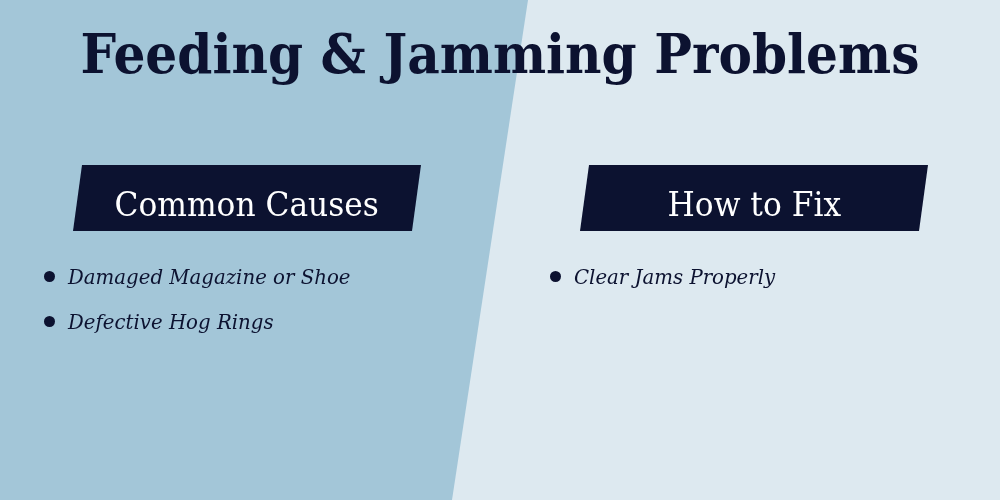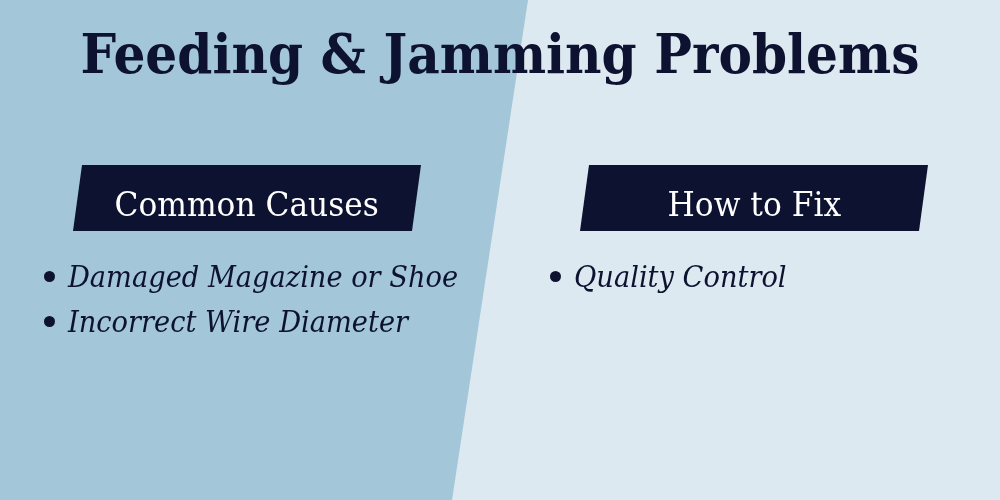--- a/index.html
+++ b/index.html
@@ -7,21 +7,21 @@
   .bg-right { position: absolute; inset: 0; background: #dde9f0; }
   .bg-left { position: absolute; inset: 0; background: #a3c6d8; clip-path: polygon(0 0, 528px 0, 452px 500px, 0 500px); }
   .title { position: absolute; left: 0; top: 22px; width: 1000px; text-align: center; font-family: "DejaVu Serif", serif; font-weight: bold; font-size: 54px; color: #0c1230; letter-spacing: 0px; transform: scaleX(0.93); transform-origin: center; }
   .banner { position: absolute; height: 78px; background: #0c1230; color: #ffffff; display: flex; align-items: center; justify-content: center; font-family: "DejaVu Serif", serif; font-size: 34px; }
   .banner.left { left: 73px; top: 165px; width: 348px; clip-path: polygon(9px 0, 348px 0, 339px 66px, 0 66px); }
   .banner.right { left: 580px; top: 165px; width: 348px; clip-path: polygon(9px 0, 348px 0, 339px 66px, 0 66px); }
   .banner span { transform: scaleX(0.92); display: inline-block; }
   .list { position: absolute; list-style: none; margin: 0; padding: 0; }
   .list.left { left: 44px; top: 254px; }
   .list.right { left: 550px; top: 254px; }
-  .list li { display: flex; align-items: center; height: 45px; font-style: italic; font-size: 29px; color: #0c1230; white-space: nowrap; }
+  .list li { display: flex; align-items: center; height: 45px; font-style: italic; font-size: 21px; color: #0c1230; white-space: nowrap; }
   .bullet { width: 11px; height: 11px; border-radius: 50%; background: #0c1230; margin-right: 13px; flex: none; }
   .list li .txt { display: inline-block; transform: scaleX(0.94); transform-origin: left center; }
 </style>
 </head>
 <body>
 
 <div class="bg-right"></div>
 <div class="bg-left"></div>
 
 <h1 class="title" style="margin:0;">Feeding &amp; Jamming Problems</h1>
@@ -33,22 +33,22 @@
   <span>How to Fix</span>
 </div>
 
 <ul class="list left">
   <li>
       <span class="bullet"></span>
       <span class="txt">Damaged Magazine or Shoe</span>
     </li>
   <li>
       <span class="bullet"></span>
-      <span class="txt">Incorrect Wire Diameter</span>
+      <span class="txt">Defective Hog Rings</span>
     </li>
 </ul>
 
 <ul class="list right">
   <li>
       <span class="bullet"></span>
-      <span class="txt">Quality Control</span>
+      <span class="txt">Clear Jams Properly</span>
     </li>
 </ul>
 
 </body></html>

